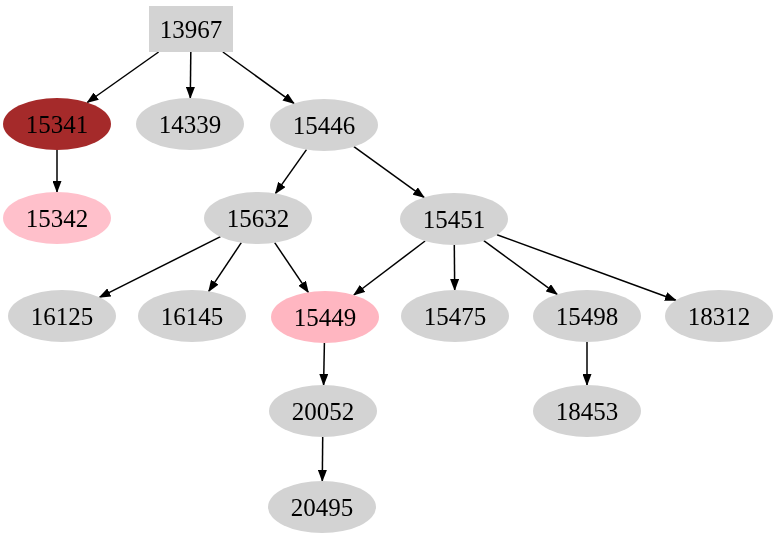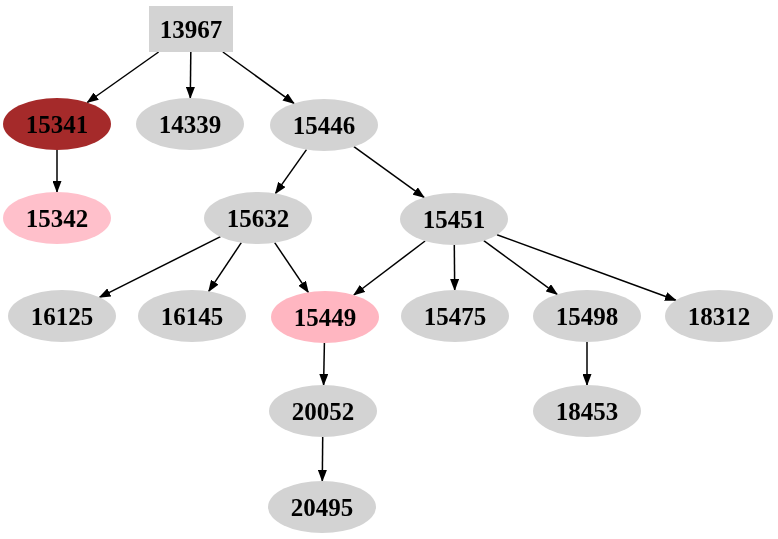--- a/index.html
+++ b/index.html
@@ -6,21 +6,20 @@
     margin: 0;
     padding: 0;
     background: #ffffff;
   }
   #canvas-wrap {
     position: relative;
     width: 778px;
     height: 539px;
     background: #ffffff;
     overflow: hidden;
-    font-weight: bold;
   }
   svg {
     display: block;
   }
   .node-label {
     font-family: "Liberation Serif", "DejaVu Serif", serif;
     font-size: 25px;
     fill: #000000;
     text-anchor: middle;
     user-select: none;

